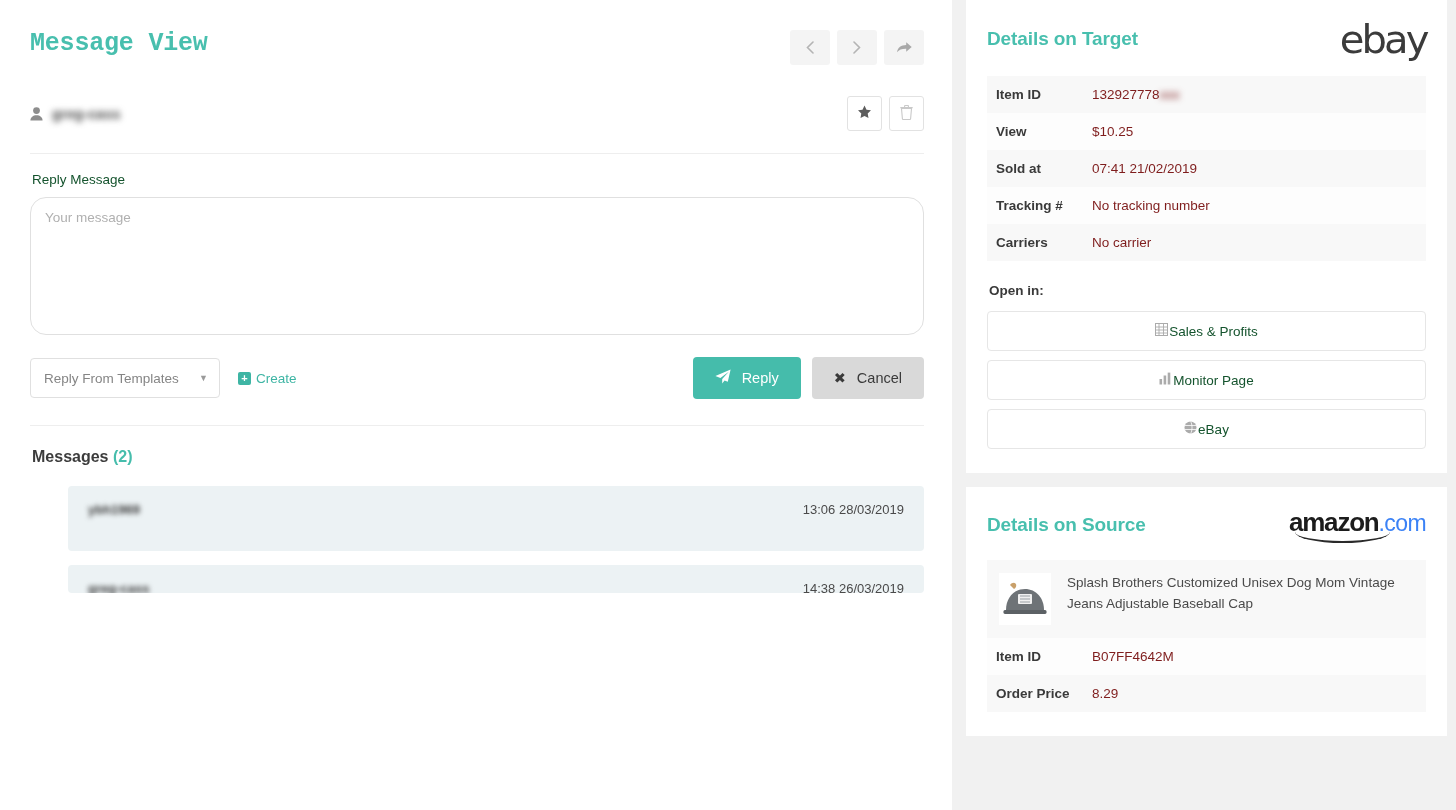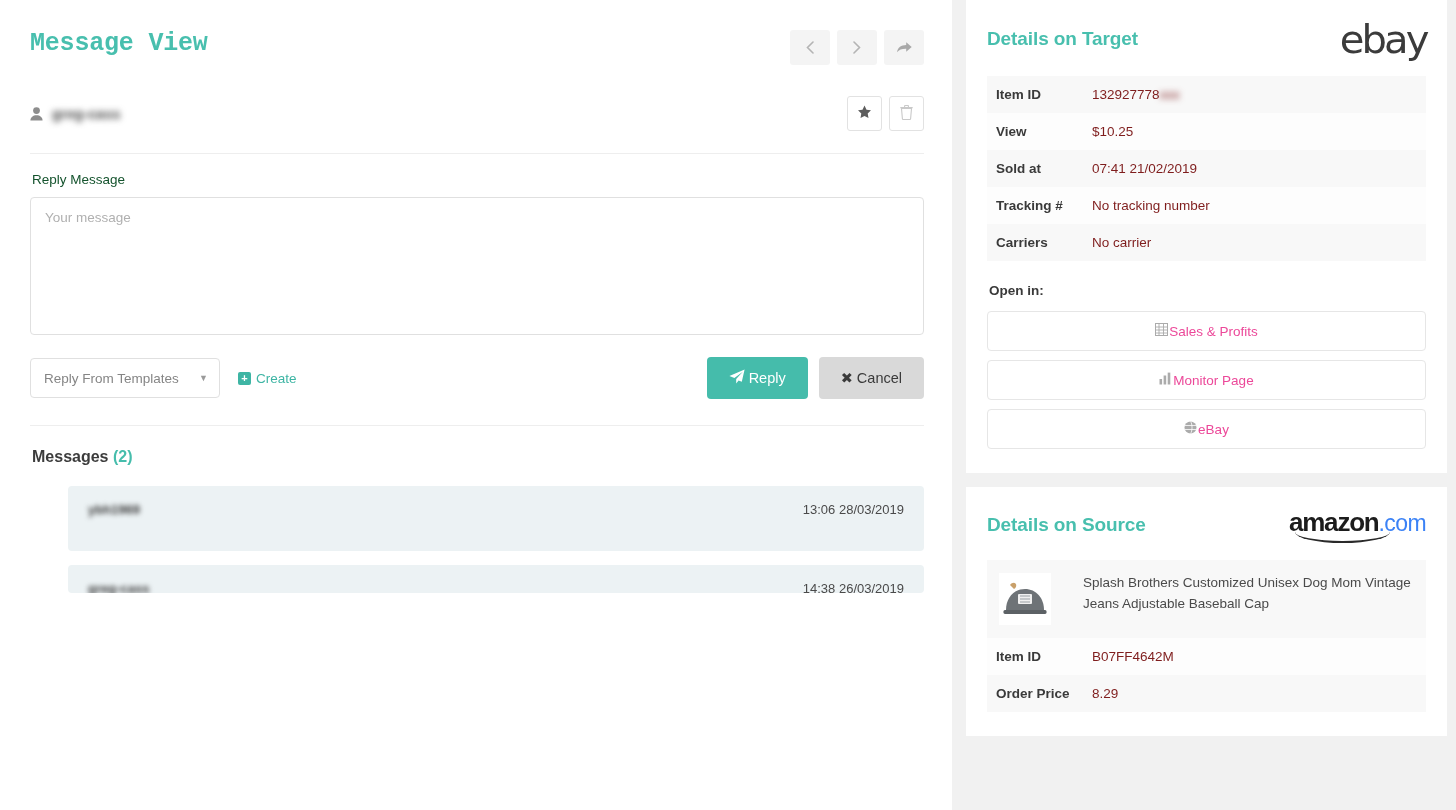--- a/index.html
+++ b/index.html
@@ -87,21 +87,21 @@
 
   .reply-label {
     font-size: 13.5px;
     color: #14532d;
     margin: 18px 0 10px 2px;
   }
   .reply-textarea {
     width: 894px;
     height: 138px;
     border: 1px solid #e0e0e0;
-    border-radius: 4px;
+    border-radius: 16px;
     padding: 12px 14px;
     font-size: 13.5px;
     font-family: "Liberation Sans", sans-serif;
     color: #444;
     resize: none;
     outline: none;
     display: block;
   }
   .reply-textarea::placeholder { color: #b0b0b0; }
 
@@ -145,21 +145,21 @@
     font-weight: bold;
     display: inline-block;
   }
   .tb-right { display: flex; gap: 11px; }
   .btn {
     height: 42px;
     border: none;
     border-radius: 4px;
     font-size: 14.5px;
     display: flex; align-items: center; justify-content: center;
-    gap: 4px;
+    gap: 11px;
     cursor: pointer;
     padding: 0 22px;
     font-family: "Liberation Sans", sans-serif;
   }
   .btn-primary { background: #45bcab; color: #ffffff; }
   .btn-secondary { background: #d9d9d9; color: #3a3a3a; }
 
   .messages-heading {
     font-size: 16px;
     font-weight: bold;
@@ -271,31 +271,31 @@
     font-weight: bold;
     color: #3a3a3a;
     margin: 22px 0 13px 2px;
   }
   .open-btn {
     width: 100%;
     height: 40px;
     border: 1px solid #e6e6e6;
     border-radius: 4px;
     background: #ffffff;
-    color: #ec4899;
+    color: #14532d;
     font-size: 13.5px;
     display: flex; align-items: center; justify-content: center; gap: 1px;
     margin-bottom: 9px;
     cursor: pointer;
     font-family: "Liberation Sans", sans-serif;
   }
 
   .product-row {
     display: flex;
-    gap: 32px;
+    gap: 16px;
     background: #f8f8f8;
     padding: 13px 12px;
     align-items: flex-start;
   }
   .thumb {
     width: 52px; height: 52px;
     background: #ffffff;
     display: flex; align-items: center; justify-content: center;
     flex: 0 0 52px;
   }

